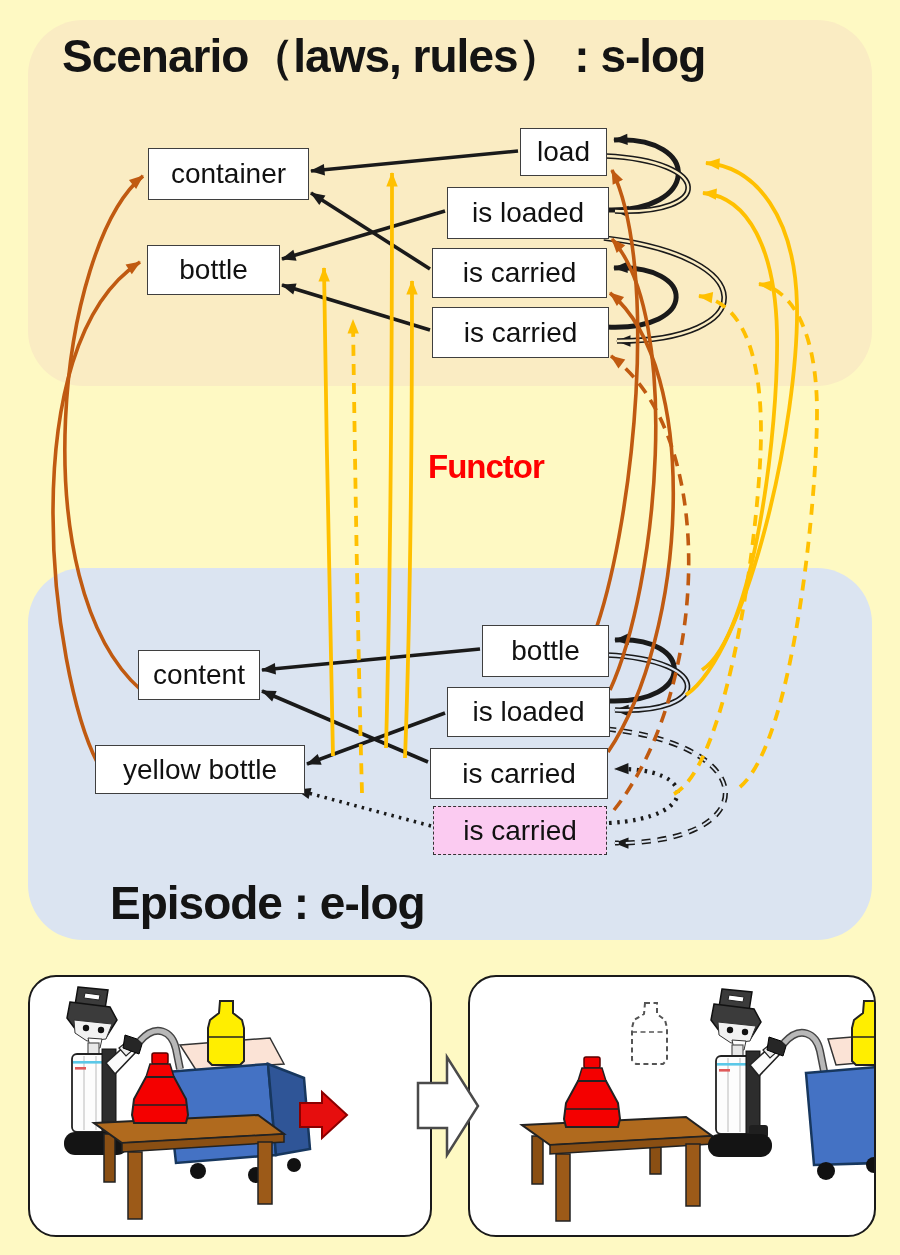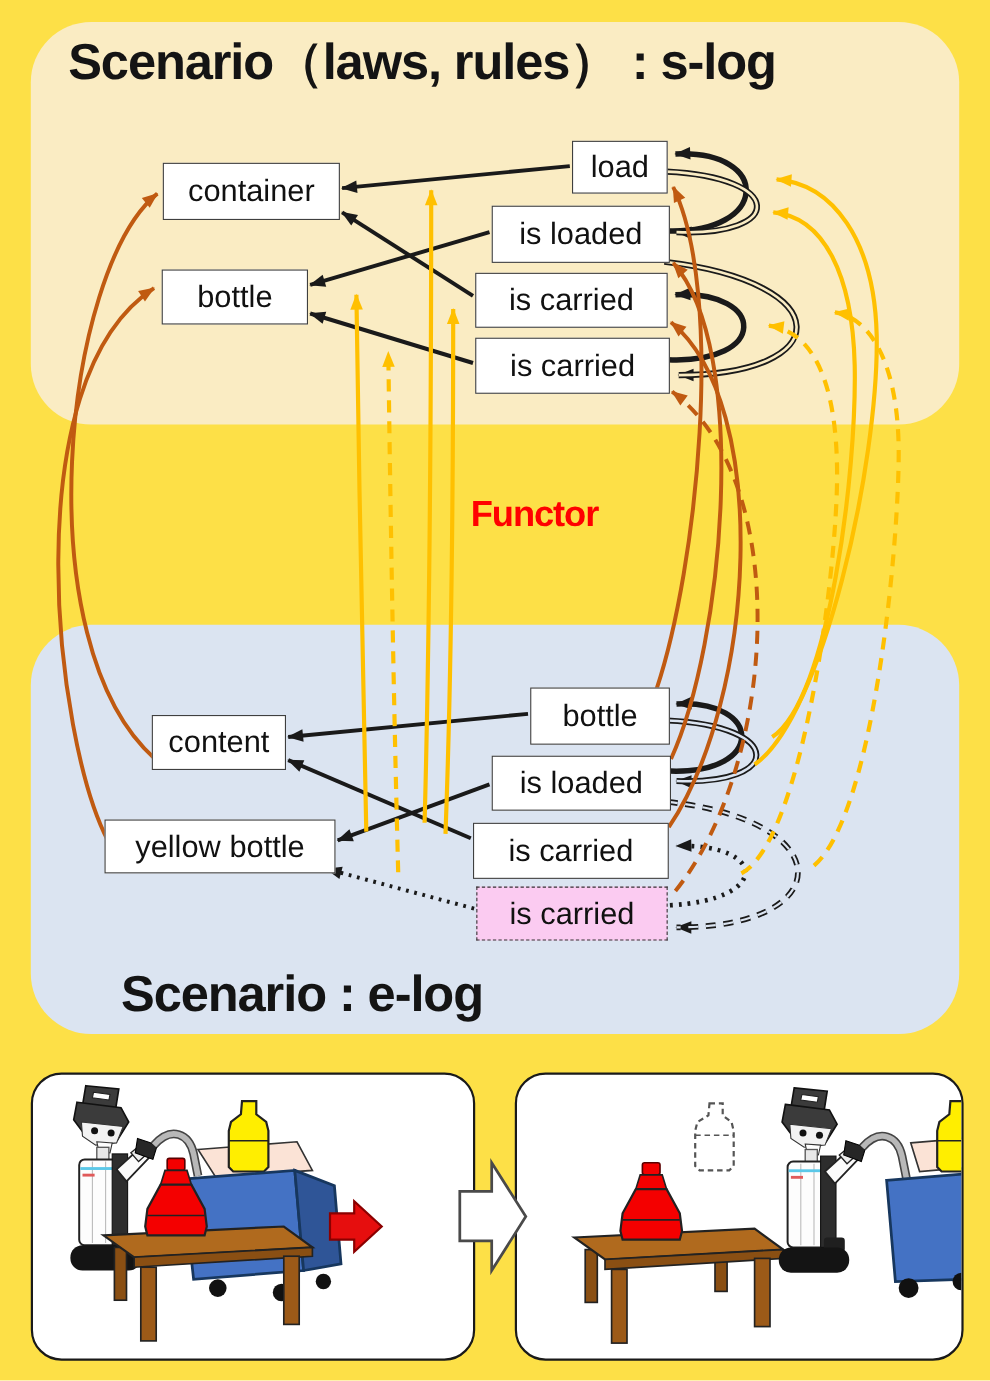--- a/index.html
+++ b/index.html
@@ -1,16 +1,16 @@
 <!DOCTYPE html>
 <html><head>
 <meta charset="utf-8">
 <style>
   html,body{margin:0;padding:0;background:#fff;}
-  #stage{position:relative;width:900px;height:1255px;background:#fde047;overflow:hidden;
+  #stage{position:relative;width:900px;height:1255px;background:#fef9c3;overflow:hidden;
          font-family:"Liberation Sans",sans-serif;}
   .region{position:absolute;border-radius:55px;}
   #scenario-region{left:28px;top:20px;width:844px;height:366px;background:#FAECC3;}
   #episode-region{left:28px;top:568px;width:844px;height:372px;background:#DBE4F1;}
   .title{position:absolute;font-weight:bold;color:#141414;font-size:46px;letter-spacing:-1px;
          white-space:nowrap;z-index:3;}
   #scenario-title{left:62px;top:26px;}
   #episode-title{left:110px;top:876px;}
   #functor-label{position:absolute;left:428px;top:448px;font-weight:bold;font-size:33px;
          color:#FF0000;z-index:3;letter-spacing:-1px;}
@@ -79,21 +79,21 @@
         <path d="M 740 787 C 794 741 817 498 817 412 C 817 334 793 289 759 284" fill="none" stroke="#FFC000" stroke-width="3.8" stroke-dasharray="11 8" marker-end="url(#mk-gold)"></path>
         <path d="M 333 756 C 330 600 326 430 324 268" fill="none" stroke="#FFC000" stroke-width="3.8" marker-end="url(#mk-gold)"></path>
         <path d="M 362 793 C 358 645 355 470 353 320" fill="none" stroke="#FFC000" stroke-width="3.8" stroke-dasharray="11 8" marker-end="url(#mk-gold)"></path>
         <path d="M 386 748 C 391 560 392 355 392 173" fill="none" stroke="#FFC000" stroke-width="3.8" marker-end="url(#mk-gold)"></path>
         <path d="M 405 758 C 410 625 412 425 412 281" fill="none" stroke="#FFC000" stroke-width="3.8" marker-end="url(#mk-gold)"></path>
       </g>
   </svg>
 
   <div class="title" id="scenario-title">Scenario（laws, rules） : s-log</div>
   <div id="functor-label">Functor</div>
-  <div class="title" id="episode-title">Scenario : e-log</div>
+  <div class="title" id="episode-title">Episode : e-log</div>
 
   <div class="node" style="left:148px;top:148px;width:159px;height:50px">container</div>
   <div class="node" style="left:147px;top:245px;width:131px;height:48px">bottle</div>
   <div class="node" style="left:520px;top:128px;width:85px;height:46px">load</div>
   <div class="node" style="left:447px;top:187px;width:160px;height:50px">is loaded</div>
   <div class="node" style="left:432px;top:248px;width:173px;height:48px">is carried</div>
   <div class="node" style="left:432px;top:307px;width:175px;height:49px">is carried</div>
 
   <div class="node" style="left:138px;top:650px;width:120px;height:48px">content</div>
   <div class="node" style="left:95px;top:745px;width:208px;height:47px">yellow bottle</div>

